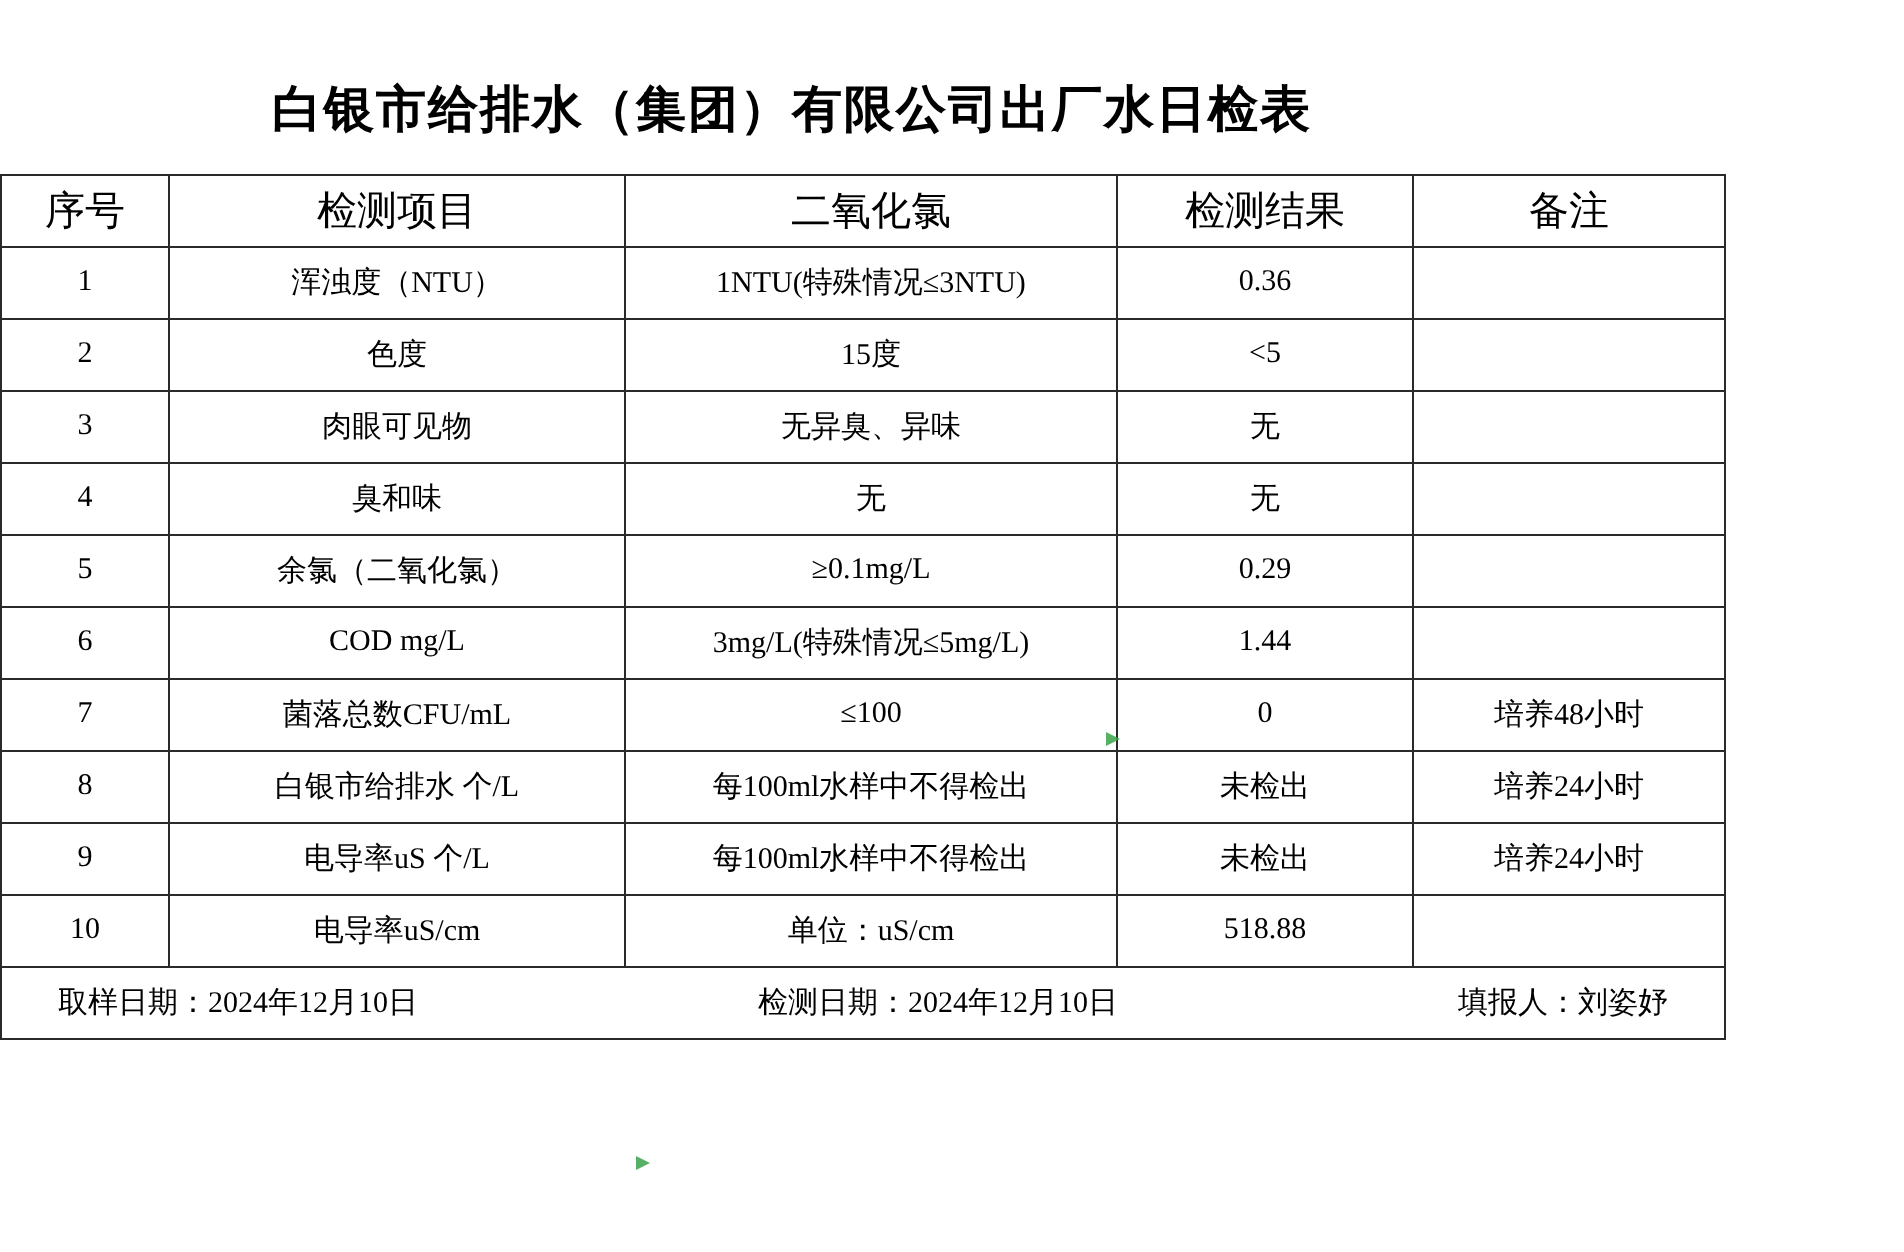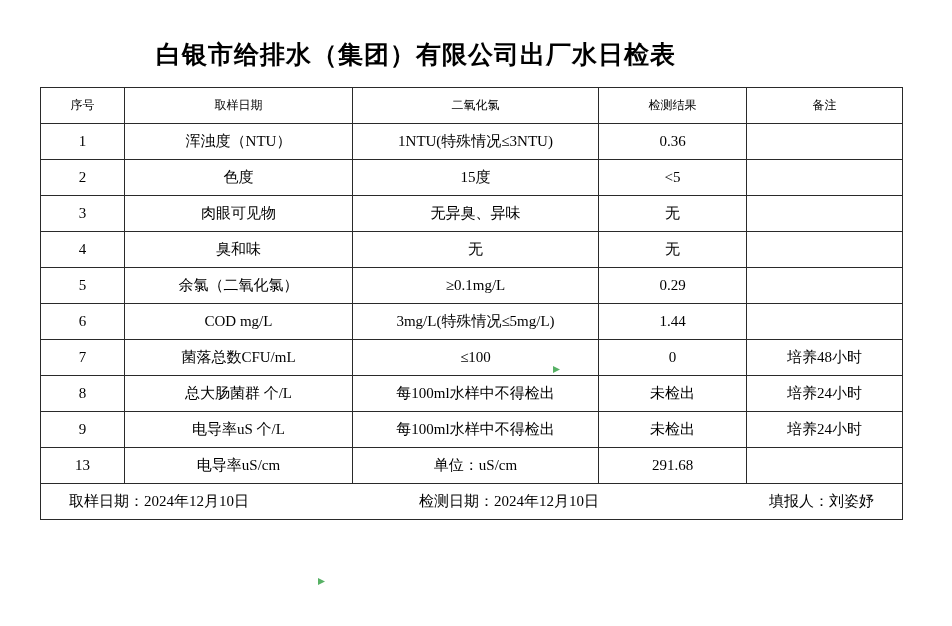--- a/index.html
+++ b/index.html
@@ -12,21 +12,20 @@
     height: 626px;
     font-family: "Liberation Serif", "DejaVu Serif", serif;
     color: #000000;
     overflow: hidden;
   }
   .page {
     position: relative;
     width: 792px;
     height: 626px;
     box-sizing: border-box;
-    padding-left: 40px;
   }
   .doc-title {
     text-align: center;
     font-family: "Liberation Serif", "DejaVu Serif", serif;
     font-size: 25px;
     font-weight: bold;
     letter-spacing: 1px;
     padding-top: 38px;
     padding-bottom: 16px;
   }
@@ -40,21 +39,21 @@
     border: 1px solid #2a2a2a;
     height: 35px;
     text-align: center;
     vertical-align: middle;
     font-size: 15px;
     font-weight: normal;
     padding: 0 2px;
     font-family: "Liberation Serif", "DejaVu Serif", serif;
   }
   table.report thead td {
-    font-size: 12px;
+    font-size: 20px;
   }
   .col-no   { width: 84px; }
   .col-item { width: 228px; }
   .col-std  { width: 246px; }
   .col-res  { width: 148px; }
   .col-note { width: 156px; }
 
   .ascii {
     font-family: "Liberation Mono", "DejaVu Sans Mono", monospace;
     font-size: 14px;
@@ -96,21 +95,21 @@
     <colgroup>
       <col class="col-no">
       <col class="col-item">
       <col class="col-std">
       <col class="col-res">
       <col class="col-note">
     </colgroup>
     <thead>
       <tr>
         <td>序号</td>
-        <td>取样日期</td>
+        <td>检测项目</td>
         <td>二氧化氯</td>
         <td>检测结果</td>
         <td>备注</td>
       </tr>
     </thead>
     <tbody>
       <tr>
         <td class="ascii">1</td>
         <td class="mix-cn">浑浊度（NTU）</td>
         <td class="mix-cn">1NTU(特殊情况≤3NTU)</td>
@@ -154,37 +153,37 @@
       </tr>
       <tr>
         <td class="ascii">7</td>
         <td class="mix-cn">菌落总数CFU/mL</td>
         <td class="mix-cn">≤100</td>
         <td class="ascii">0</td>
         <td class="mix-cn">培养48小时</td>
       </tr>
       <tr>
         <td class="ascii">8</td>
-        <td class="mix-cn">总大肠菌群 个/L</td>
+        <td class="mix-cn">白银市给排水 个/L</td>
         <td class="mix-cn">每100ml水样中不得检出</td>
         <td class="mix-cn">未检出</td>
         <td class="mix-cn">培养24小时</td>
       </tr>
       <tr>
         <td class="ascii">9</td>
         <td class="mix-cn">电导率uS 个/L</td>
         <td class="mix-cn">每100ml水样中不得检出</td>
         <td class="mix-cn">未检出</td>
         <td class="mix-cn">培养24小时</td>
       </tr>
       <tr>
-        <td class="ascii">13</td>
+        <td class="ascii">10</td>
         <td class="mix-cn">电导率uS/cm</td>
         <td class="mix-cn">单位：uS/cm</td>
-        <td class="ascii">291.68</td>
+        <td class="ascii">518.88</td>
         <td></td>
       </tr>
       <tr class="footer-row">
         <td colspan="5">
           <div class="footer-inner">
             <span>取样日期：2024年12月10日</span>
             <span>检测日期：2024年12月10日</span>
             <span>填报人：刘姿妤</span>
           </div>
         </td>

